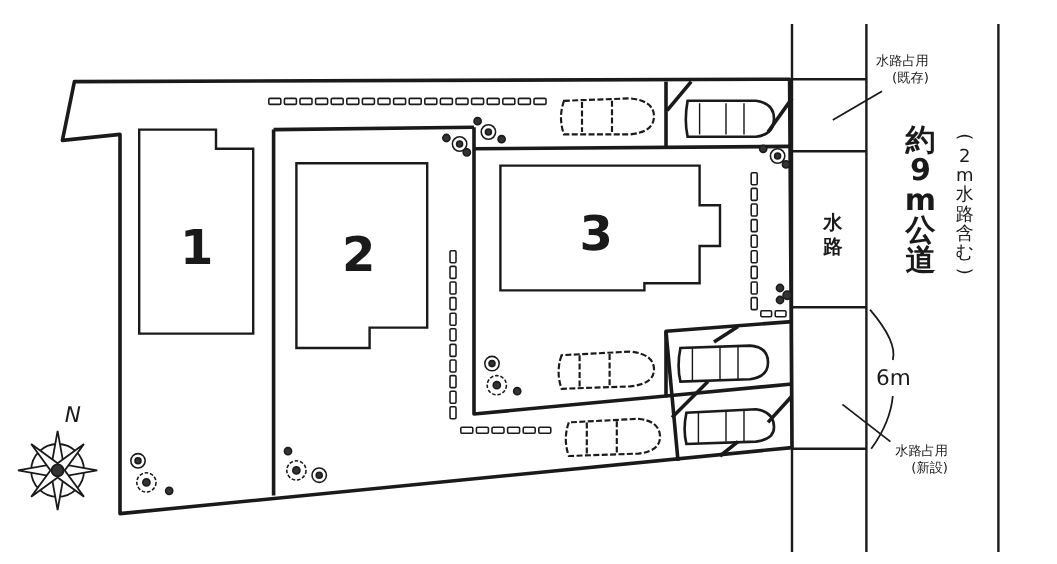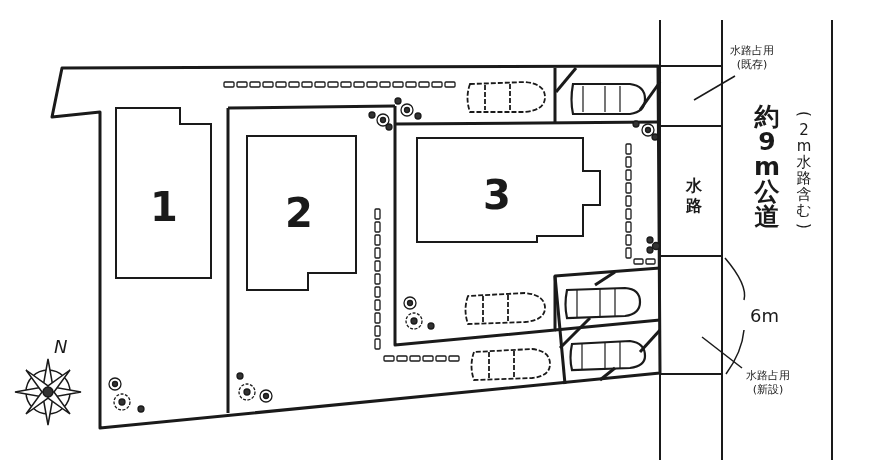--- a/index.html
+++ b/index.html
@@ -1,20 +1,20 @@
 <!DOCTYPE html>
 <html><head>
   <meta charset="utf-8">
   <style>
     html, body { margin: 0; padding: 0; background: #ffffff; }
     body { width: 881px; height: 470px; position: relative; overflow: hidden; font-family: "DejaVu Sans", sans-serif; color: #1a1a1a; }
     svg { position: absolute; left: 0; top: 0; }
     .lbl { position: absolute; font-family: "DejaVu Sans", sans-serif; color: #1a1a1a; white-space: nowrap; }
     .lot-num { font-size: 40px; font-weight: bold; }
-    .small { font-size: 11px; text-align: center; line-height: 14px; }
+    .small { font-size: 11px; text-align: right; line-height: 14px; }
     .road-main { font-size: 25px; font-weight: bold; line-height: 25px; text-align: center; width: 30px; }
     .road-sub { font-size: 15px; line-height: 16px; text-align: center; width: 20px; }
     .waterway { font-size: 16px; font-weight: bold; line-height: 20px; text-align: center; width: 20px; }
     .width-lbl { font-size: 18px; }
     .north { font-size: 18px; font-style: italic; }
   </style>
 </head>
 <body>
 
 <svg width="881" height="470" viewBox="0 0 881 470">
@@ -251,15 +251,15 @@
 <div class="lbl small" style="left:730px; top:44px;">
   <div>水路占用</div>
   <div>(既存)</div>
 </div>
 
 <div class="lbl small" style="left:746px; top:369px;">
   <div>水路占用</div>
   <div>(新設)</div>
 </div>
 
-<div class="lbl width-lbl" style="left:730px; top:305px;margin-left:20px;">6m</div>
+<div class="lbl width-lbl" style="left:730px; top:305px;">6m</div>
 
 <div class="lbl north" style="left:54px; top:336px;">N</div>
 
 </body></html>

